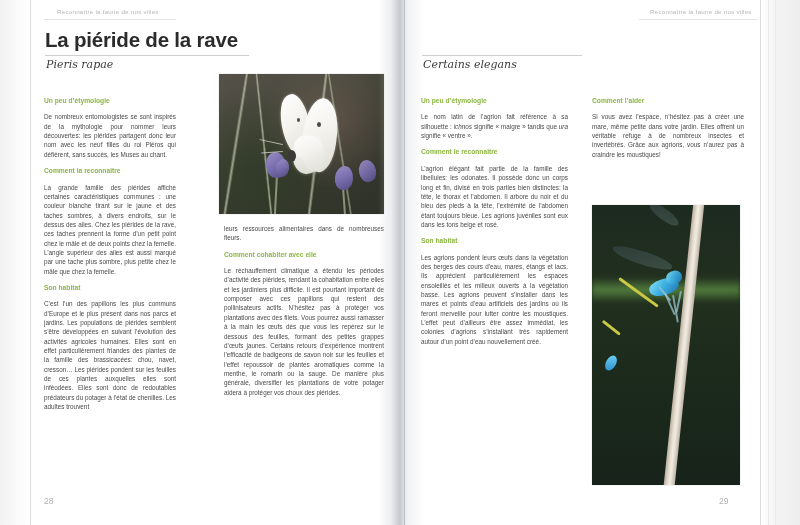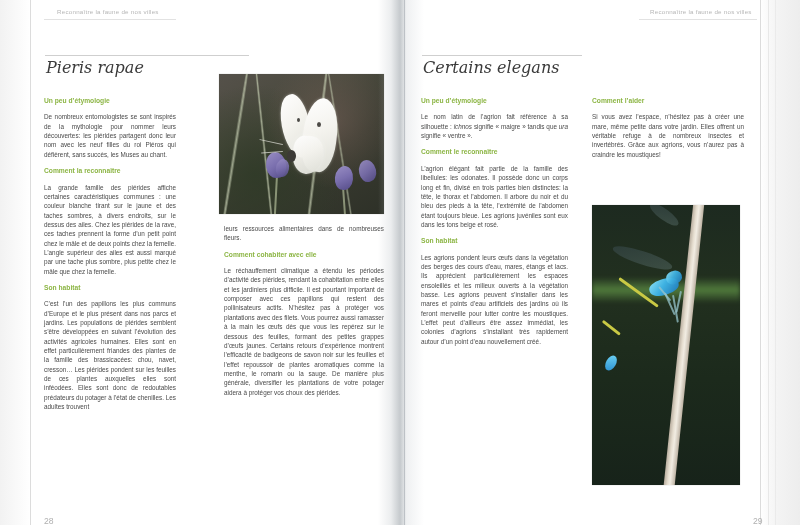--- a/index.html
+++ b/index.html
@@ -56,21 +56,21 @@
     position:absolute;font-size:20.5px;font-weight:700;color:#2b2b2b;
     letter-spacing:-.2px;white-space:nowrap;
   }
   .title-left{left:45px;top:28px;}
   .title-right{left:422px;top:28px;}
   .title-rule{position:absolute;height:1px;background:#cfcfcf;}
   .tr-left{left:45px;top:55px;width:204px;}
   .tr-right{left:422px;top:55px;width:160px;}
   .latin{
     position:absolute;font-family:"DejaVu Serif",serif;font-style:italic;
-    font-size:16px;color:#3a3a3a;white-space:nowrap;
+    font-size:11px;color:#3a3a3a;white-space:nowrap;
   }
   .latin-left{left:46px;top:58px;}
   .latin-right{left:423px;top:58px;}
 
   
   .col{
     position:absolute;font-size:6.35px;line-height:9.35px;
     color:#4a4a4a;text-align:justify;
   }
   .col p{margin:0 0 7px 0;}
@@ -130,23 +130,23 @@
     background:linear-gradient(150deg,#6fd3f5,#2a8fd0);}
   .dm-thorax{position:absolute;border-radius:46%;
     background:linear-gradient(140deg,#8fe2f7 0%,#3fb2e2 45%,#1d76b5 100%);}
   .dm-wing{position:absolute;border-radius:48%;
     background:linear-gradient(150deg,rgba(46,62,60,.85),rgba(96,118,112,.45));
     transform-origin:right center;}
   .dm-leg{position:absolute;background:rgba(150,196,204,.75);
     transform-origin:top center;border-radius:1px;}
 
   
-  .folio{position:absolute;font-size:8.6px;color:#b0b0b0;margin-top:20px;}
+  .folio{position:absolute;font-size:8.6px;color:#b0b0b0;}
   .folio-left{left:44px;top:496px;}
-  .folio-right{left:753px;top:496px;}
+  .folio-right{left:719px;top:496px;}
 </style>
 </head>
 <body>
 
 <div class="spread">
 
   <div class="surround-left"></div>
   <div class="surround-right"></div>
 
   <div class="page page-left"></div>
@@ -156,20 +156,21 @@
   <div class="edge-line" style="left:760px;"></div>
   <div class="edge-line" style="left:768px;opacity:.6;"></div>
   <div class="edge-line" style="left:775px;opacity:.4;"></div>
 
   <div class="runhead runhead-left">Reconnaître la faune de nos villes</div>
   <div class="runrule runrule-left"></div>
 
   <div class="runhead runhead-right">Reconnaître la faune de nos villes</div>
   <div class="runrule runrule-right"></div>
 
+  <div class="title title-left">La piéride de la rave</div>
   <div class="title-rule tr-left"></div>
   <div class="latin latin-left">Pieris rapae</div>
 
   <div class="title-rule tr-right"></div>
   <div class="latin latin-right">Certains elegans</div>
 
   <div class="photo photo-butterfly">
     <div class="ph-inner">
       <div class="bf-bg"></div>
       <div class="blade" style="left:14px;top:-10px;width:4px;height:170px;transform:rotate(9deg);"></div>

